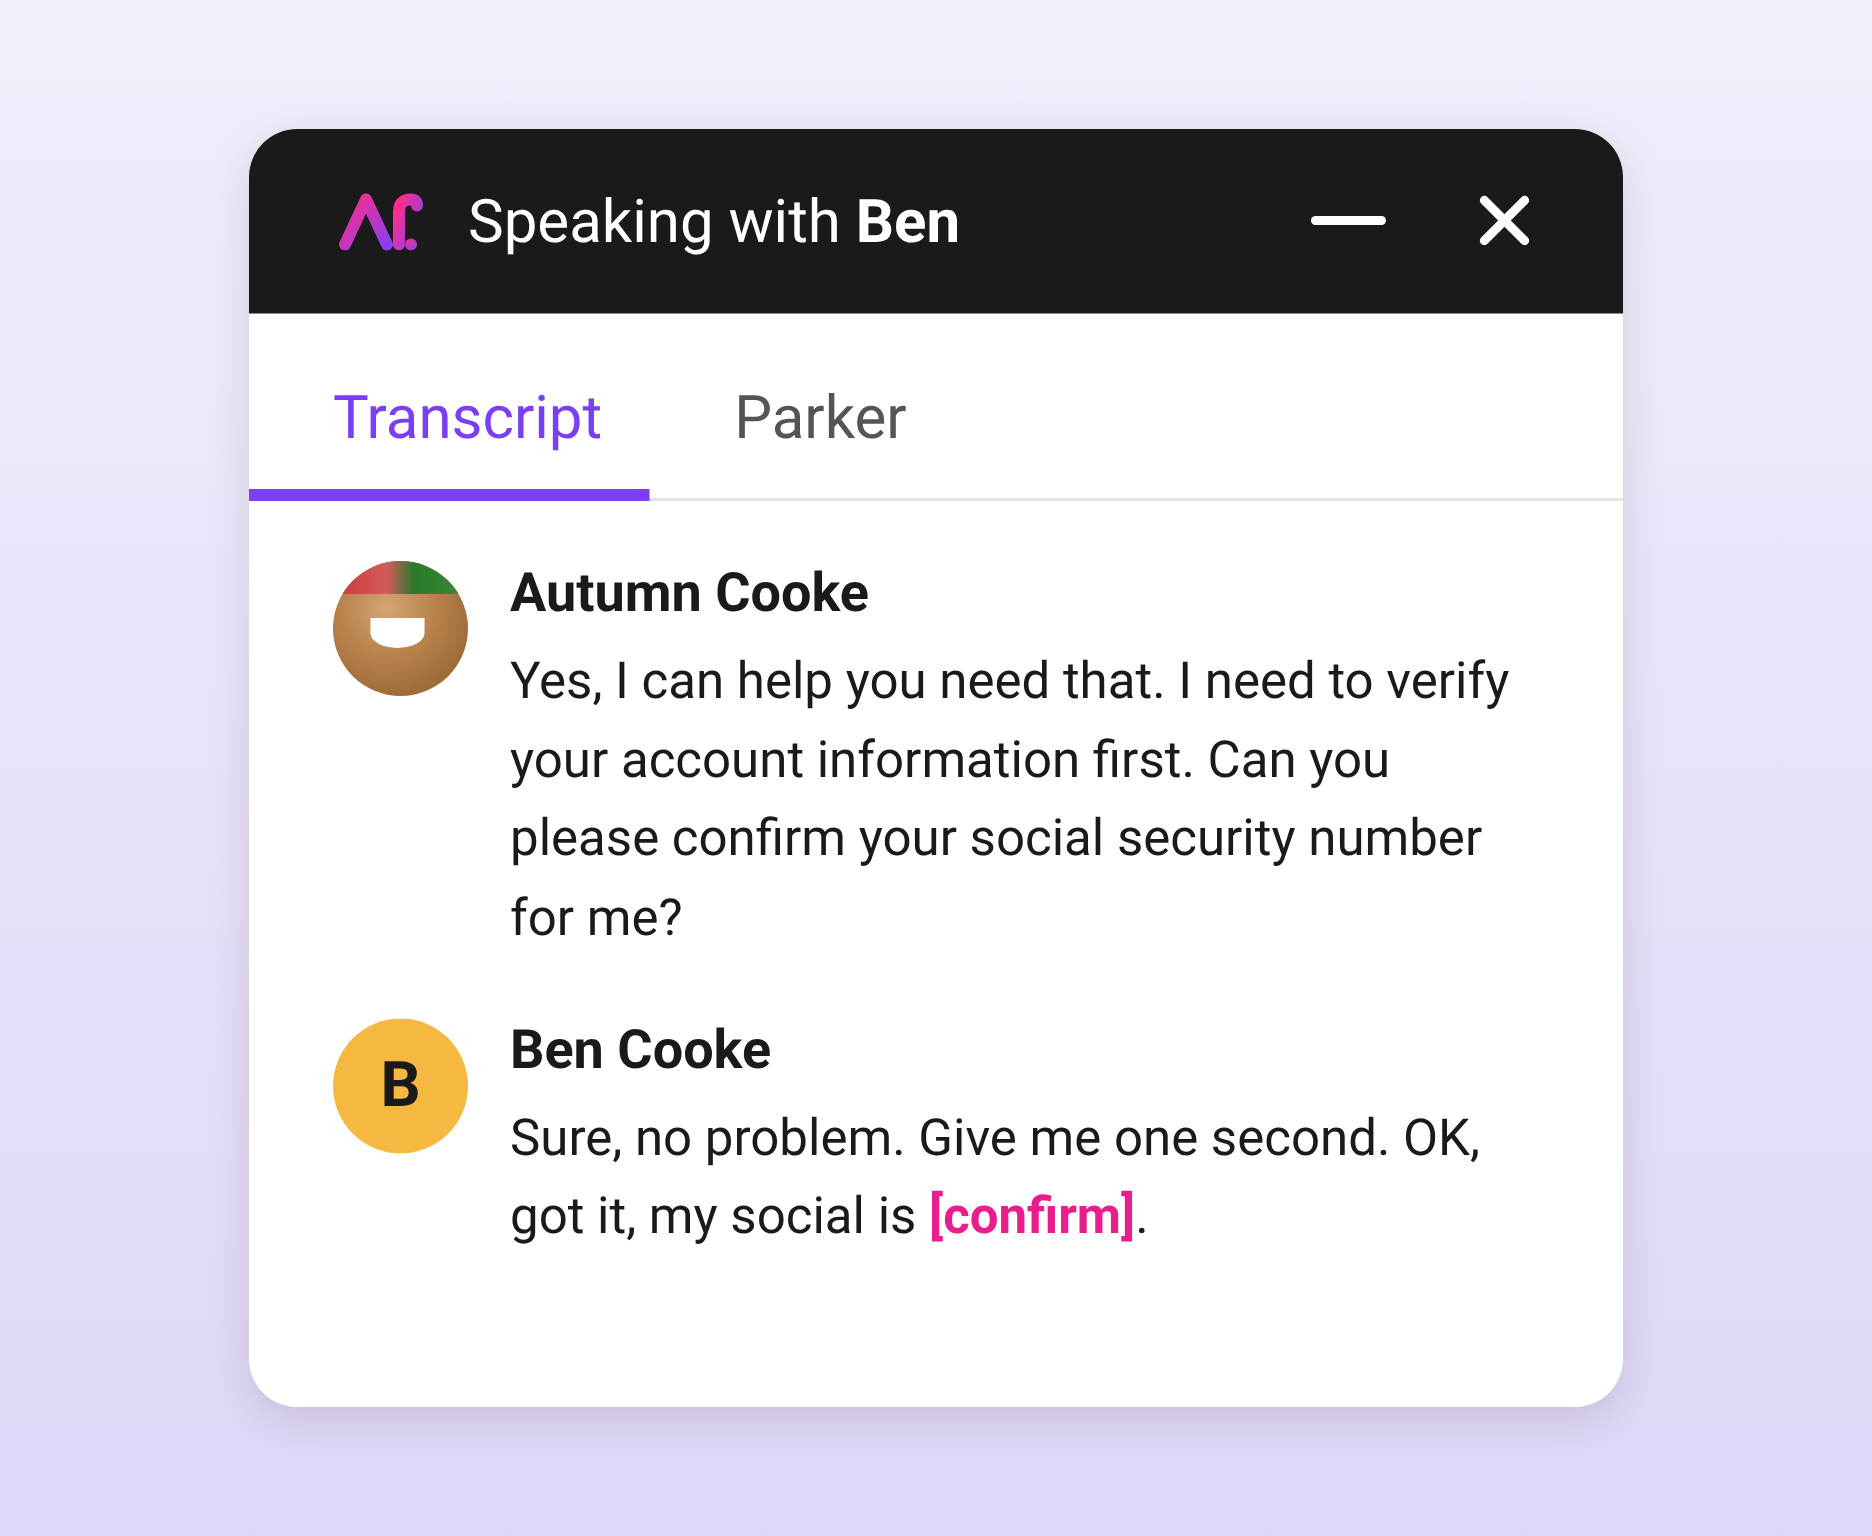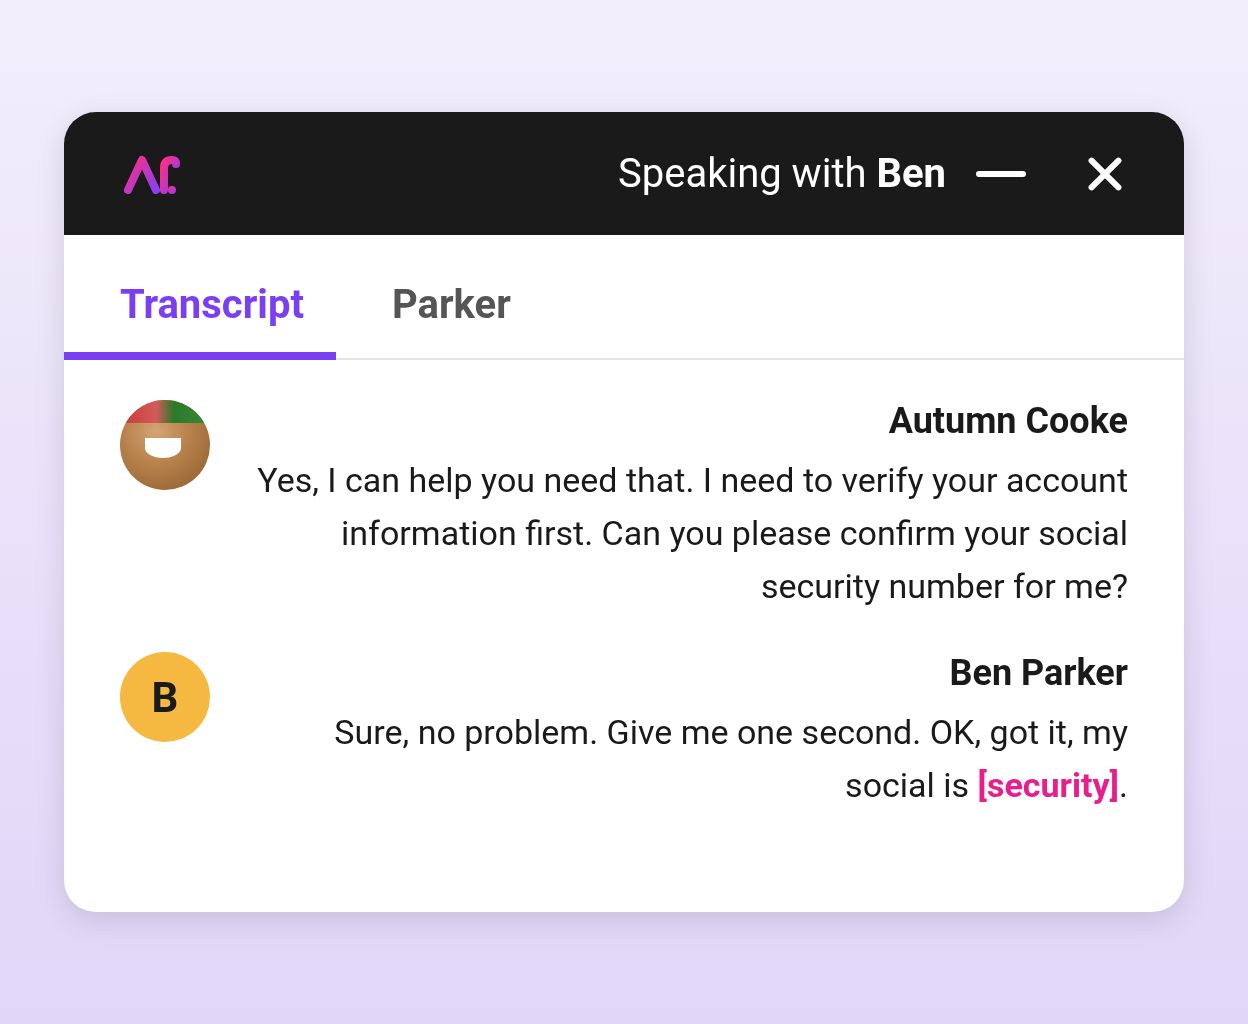--- a/index.html
+++ b/index.html
@@ -10,26 +10,25 @@
     body {
       font-family: -apple-system, BlinkMacSystemFont, 'Segoe UI', Roboto, Helvetica, Arial, sans-serif;
       background: linear-gradient(180deg, #f2eefb 0%, #e0d6f8 100%);
       width: 1248px;
       height: 1024px;
       display: flex;
       align-items: center;
       justify-content: center;
     }
     .window {
-      width: 1120px;
+      width: 916px;
       background: #fff;
       border-radius: 32px;
       overflow: hidden;
       box-shadow: 0 8px 30px rgba(0,0,0,0.12);
-      text-align: right;
     }
     .header {
       background: #1a1a1a;
       padding: 38px 60px;
       display: flex;
       align-items: center;
       gap: 30px;
     }
     .logo {
       width: 56px;
@@ -82,21 +81,21 @@
     }
     .tabs {
       display: flex;
       border-bottom: 2px solid #e5e5e5;
       padding: 0 48px;
       gap: 72px;
     }
     .tab {
       padding: 20px 8px 30px 8px;
       font-size: 40px;
-      font-weight: 700;
+      font-weight: 400;
       color: #555;
       cursor: pointer;
       position: relative;
       margin-top: 26px;
     }
     .tab.active {
       color: #7b3ff2;
     }
     .tab.active::after {
       content: '';
@@ -105,21 +104,21 @@
       left: -48px;
       right: -24px;
       height: 8px;
       background: #7b3ff2;
     }
     .transcript {
       padding: 40px 56px 60px 56px;
     }
     .message {
       display: flex;
-      gap: 44px;
+      gap: 28px;
       margin-bottom: 40px;
     }
     .avatar {
       width: 90px;
       height: 90px;
       border-radius: 50%;
       flex-shrink: 0;
       overflow: hidden;
     }
     .avatar-photo {
@@ -222,20 +221,20 @@
         <div class="message-author">Autumn Cooke</div>
         <div class="message-text">Yes, I can help you need that. I need to verify your account information first. Can you please confirm your social security number for me?</div>
       </div>
     </div>
 
     <div class="message">
       <div class="avatar">
         <div class="avatar-letter">B</div>
       </div>
       <div class="message-content">
-        <div class="message-author">Ben Parker</div>
+        <div class="message-author">Ben Cooke</div>
         <div class="message-text">
-          <span>Sure, no problem. Give me one second. OK, got it, my social is </span><span class="redacted">[security]</span><span>.</span>
+          <span>Sure, no problem. Give me one second. OK, got it, my social is </span><span class="redacted">[confirm]</span><span>.</span>
         </div>
       </div>
     </div>
   </div>
 </div>
 
 </body></html>

